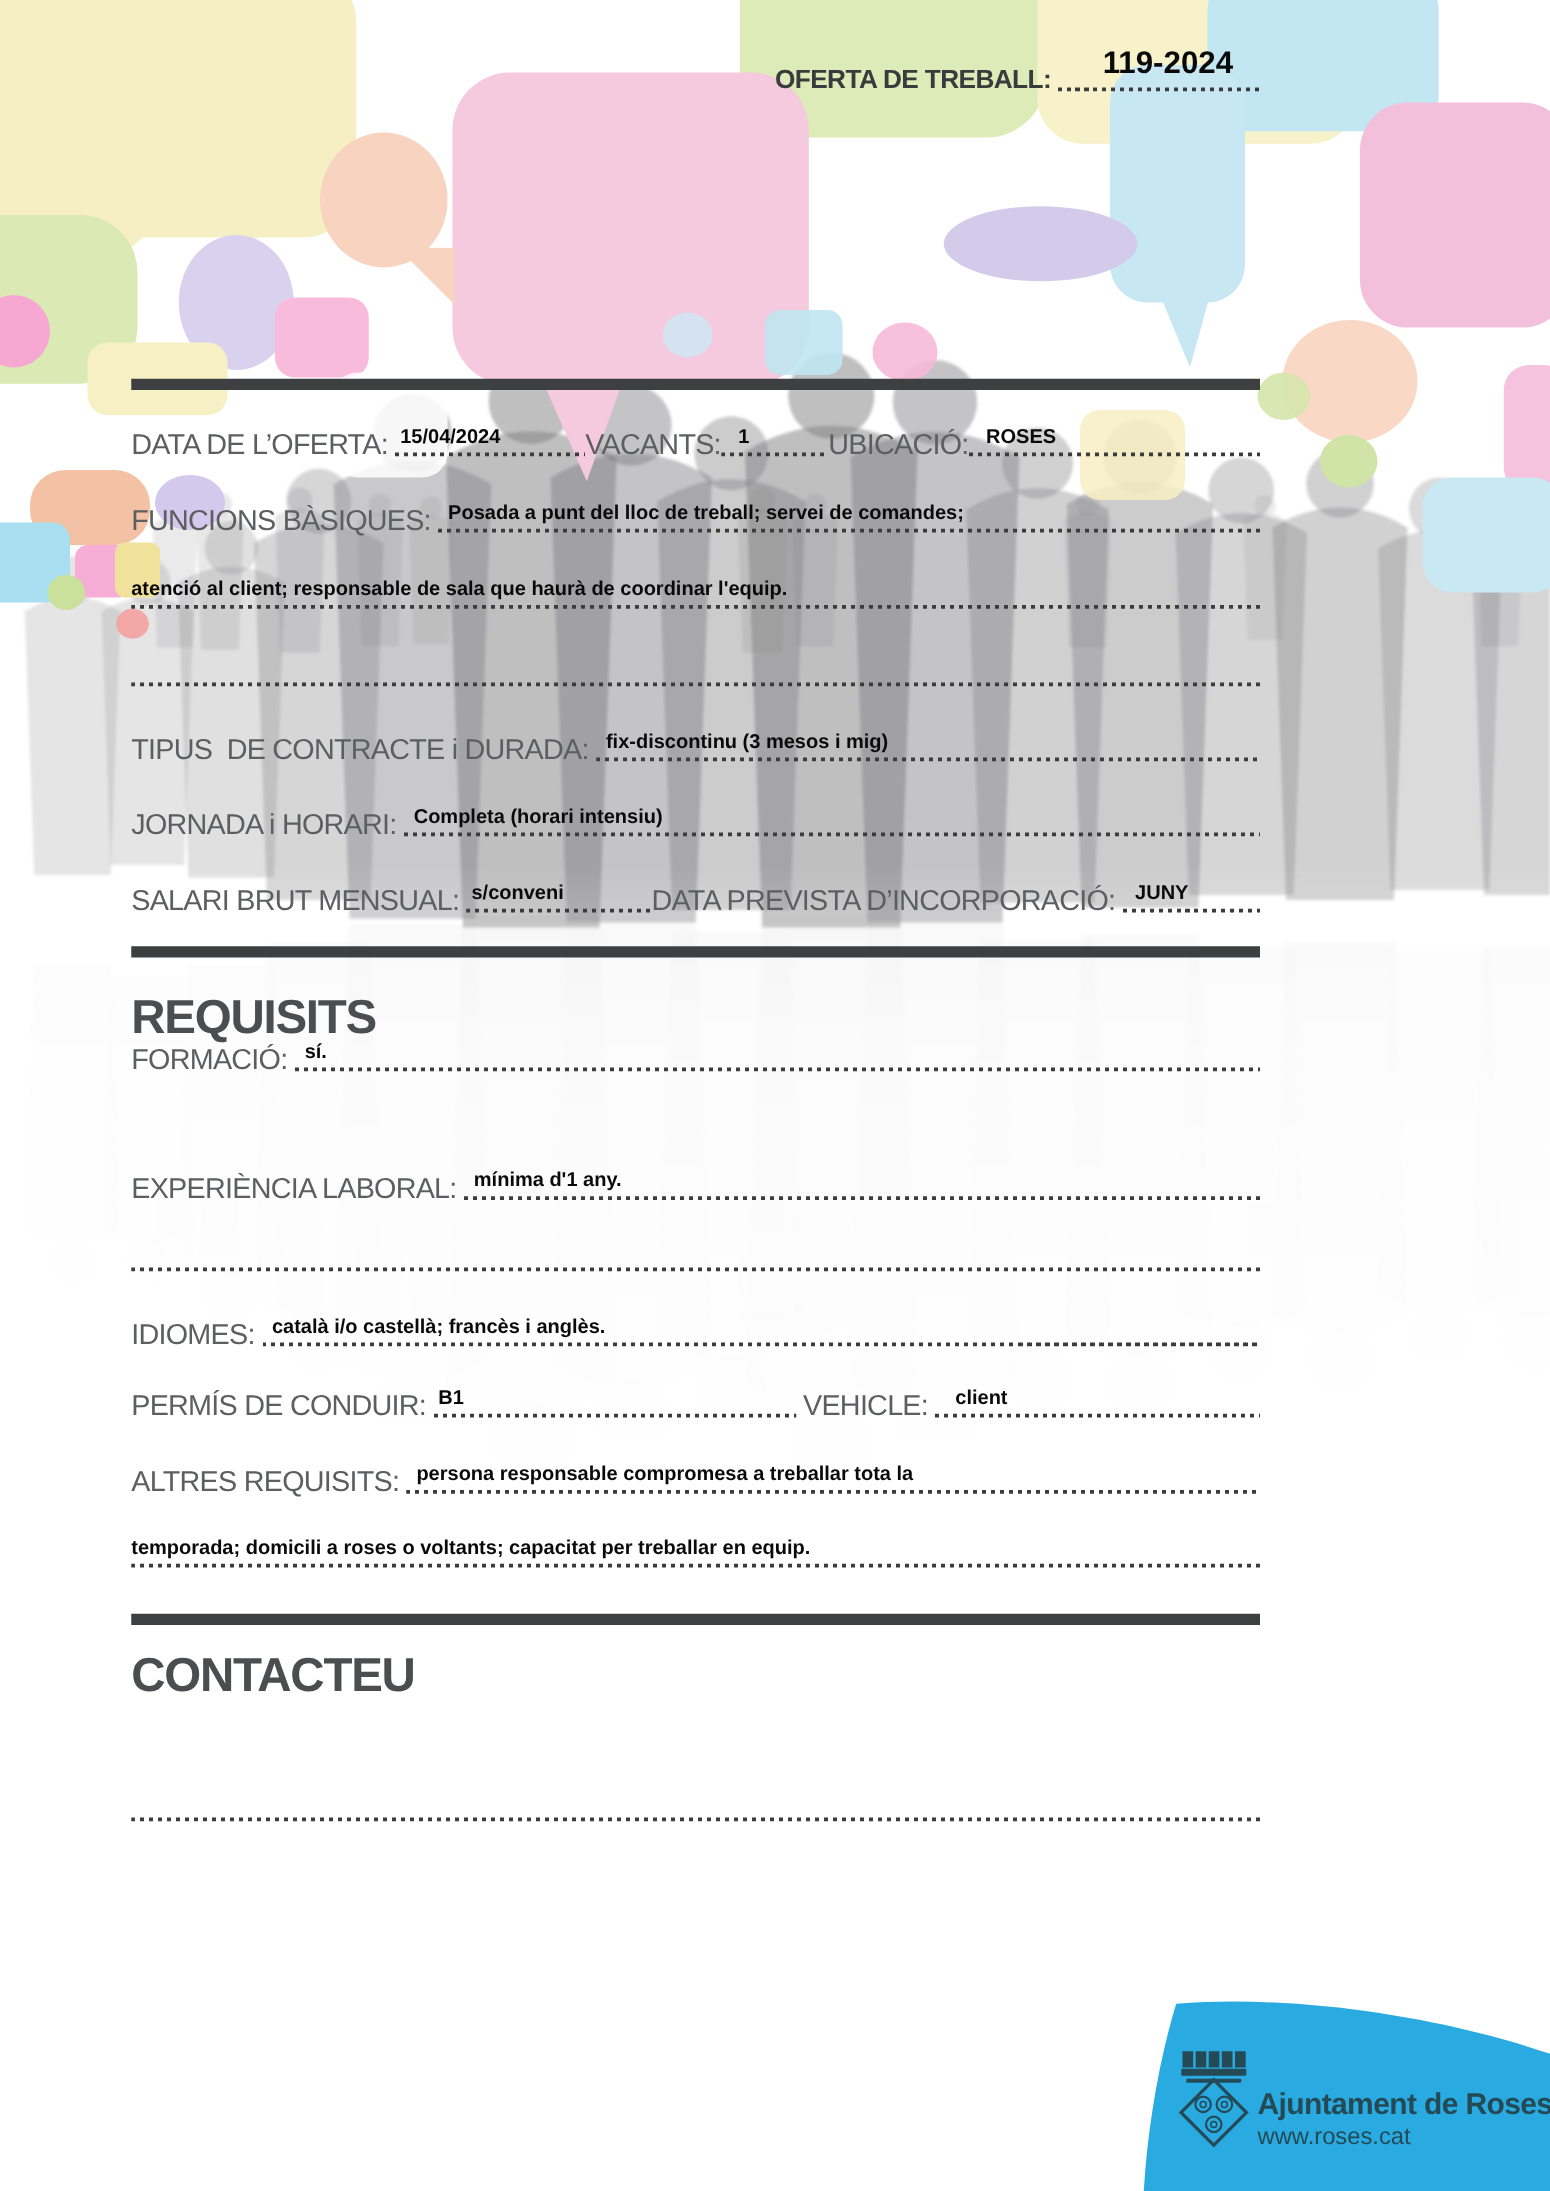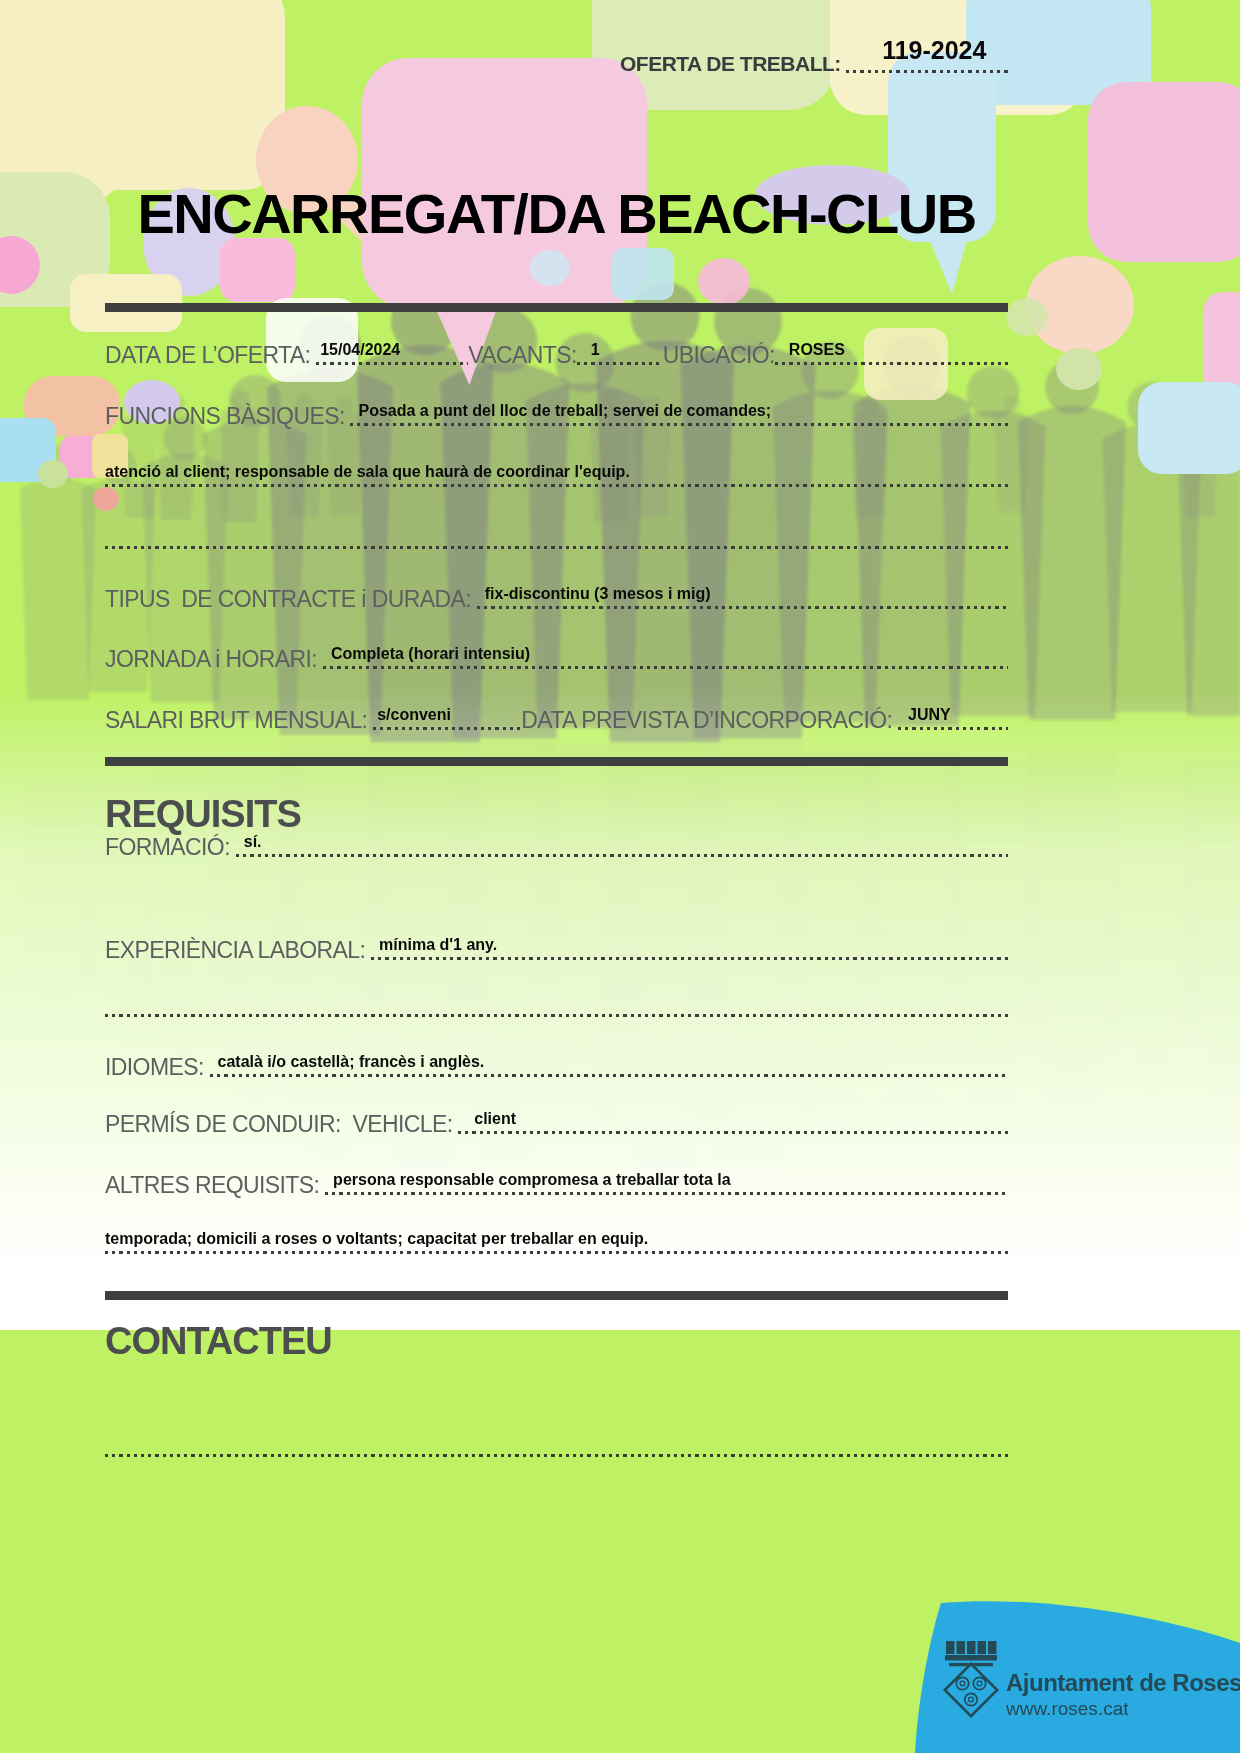--- a/index.html
+++ b/index.html
@@ -1,16 +1,16 @@
 <!DOCTYPE html>
 <html><head>
 <meta charset="utf-8">
 <style>
   html,body{margin:0;padding:0;background:#e8e8e8;}
-  .page{position:relative;width:1240px;height:1753px;background:#bef264;overflow:hidden;
+  .page{position:relative;width:1240px;height:1753px;background:#ffffff;overflow:hidden;
         font-family:"Liberation Sans",sans-serif;margin:0 auto;}
   
   #crowd{position:absolute;left:0;top:0;z-index:1;filter:blur(1.4px);}
   #bubbles{position:absolute;left:0;top:0;width:100%;height:100%;z-index:2;pointer-events:none;}
   .b{position:absolute;}
   #wash{position:absolute;left:0;top:690px;width:100%;height:640px;z-index:3;
         background:linear-gradient(to bottom,rgba(255,255,255,0) 0%,rgba(255,255,255,.55) 25%,#fff 90%);}
   
   .content{position:absolute;left:0;top:0;width:100%;height:100%;z-index:5;}
   .rule{position:absolute;left:105px;width:903px;height:9px;background:#3e3f40;}
@@ -135,21 +135,20 @@
 
   <div class="content">
 
     <div id="header-line">
       <span class="lbl">OFERTA DE TREBALL: </span>
       <span class="fill">
         <b class="val">119-2024</b>
       </span>
     </div>
 
-    <div id="title">ENCARREGAT/DA BEACH-CLUB</div>
 
     <div class="rule" style="top:303px"></div>
 
     <div class="row" style="top:320px">
       <span class="lbl">DATA DE L’OFERTA: </span>
       <span class="fill" style="flex:0 0 152px">
         <b class="val" style="padding-left:4px">15/04/2024</b>
       </span>
       <span class="lbl">VACANTS:</span>
       <span class="fill" style="flex:0 0 86px">
@@ -225,20 +224,23 @@
 
     <div class="row" style="top:1032px">
       <span class="lbl">IDIOMES: </span>
       <span class="fill">
         <b class="val">català i/o castellà; francès i anglès.</b>
       </span>
     </div>
 
     <div class="row" style="top:1089px">
       <span class="lbl">PERMÍS DE CONDUIR: </span>
+      <span class="fill" style="flex:0 0 290px">
+        <b class="val" style="padding-left:4px">B1</b>
+      </span>
       <span class="lbl"> VEHICLE: </span>
       <span class="fill">
         <b class="val" style="padding-left:16px">client</b>
       </span>
     </div>
 
     <div class="row" style="top:1209px">
       <span class="fill">
         <b class="val" style="padding-left:0">temporada; domicili a roses o voltants; capacitat per treballar en equip.</b>
       </span>

